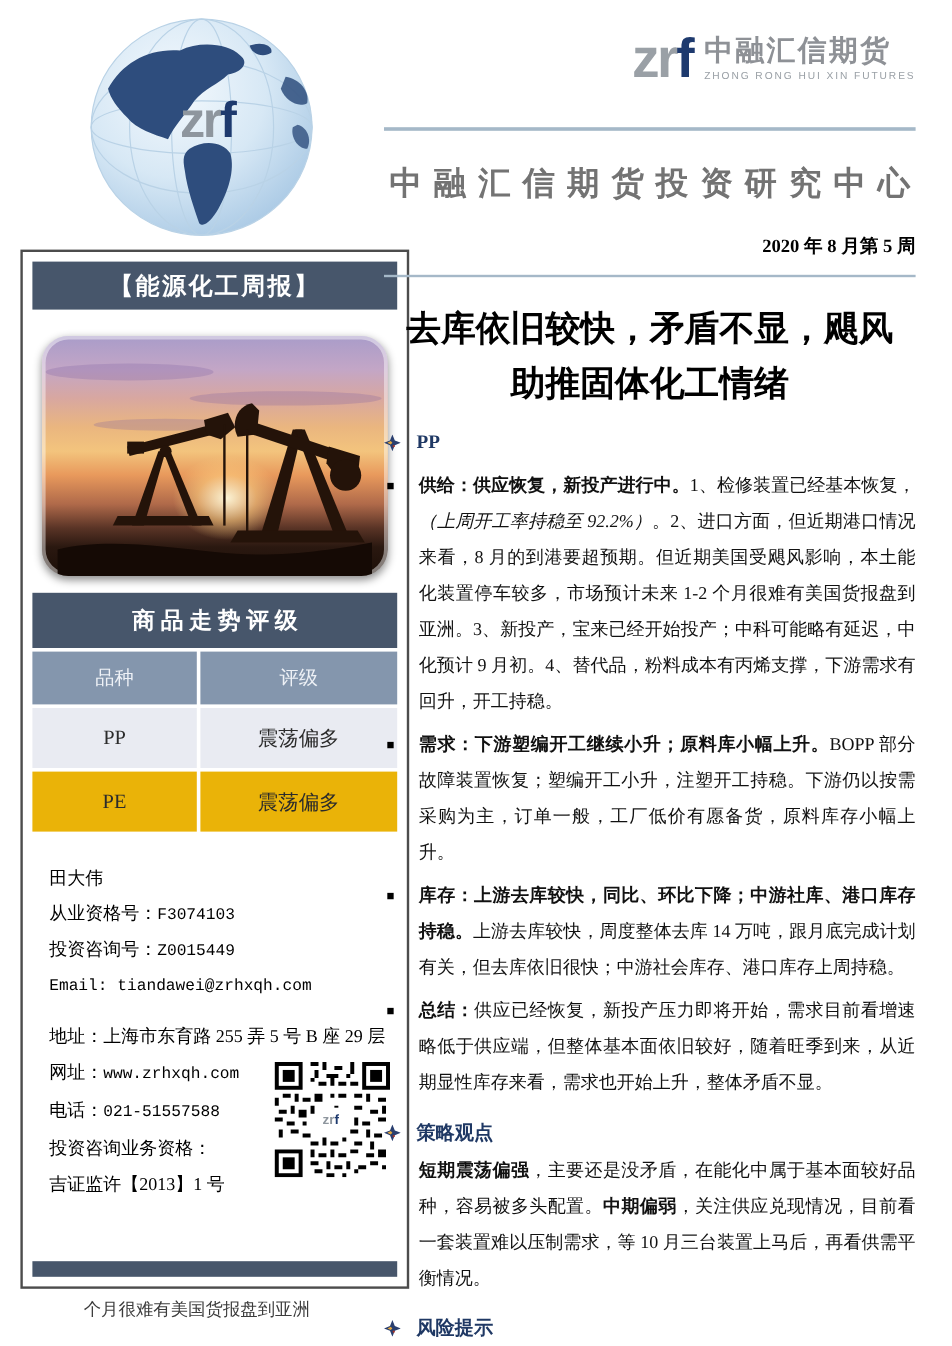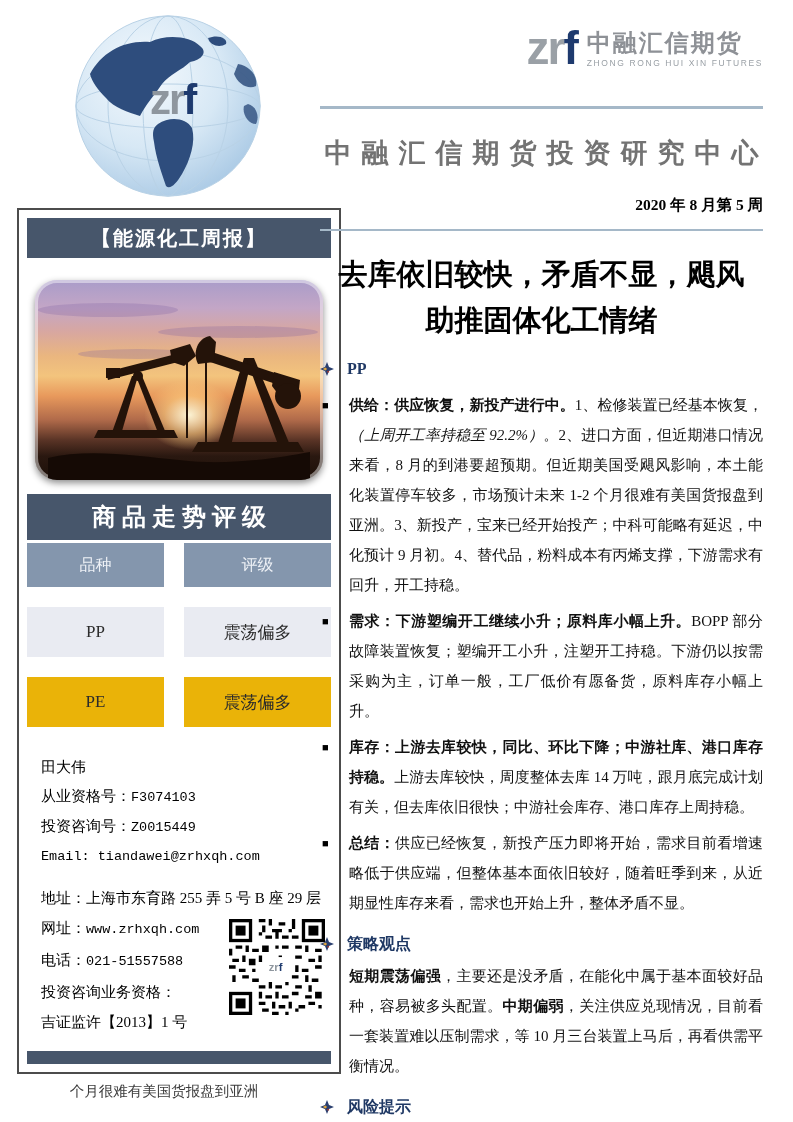--- a/index.html
+++ b/index.html
@@ -26,23 +26,23 @@
     box-shadow:0 3px 7px rgba(0,0,0,.45), inset 0 0 0 3px rgba(255,255,255,.45);
   }
   .oil-img .sun{
     position:absolute;left:38%;top:50%;width:90px;height:70px;border-radius:50%;
     background:radial-gradient(closest-side, rgba(255,250,220,.95), rgba(255,210,130,.55) 55%, rgba(255,190,110,0) 100%);
   }
   .oil-img svg{position:absolute;left:0;top:0;width:100%;height:100%;}
   .rating-tbl{margin:14px 8px 0;}
   .tbl-title{
     height:46px;background:#47566b;color:#fff;display:flex;align-items:center;justify-content:center;
-    font-size:24px;font-weight:bold;
-  }
-  .tbl-grid{display:grid;grid-template-columns:45% 1fr;gap:20px;margin-top:3px;text-align:right;}
+    font-size:19px;font-weight:bold;
+  }
+  .tbl-grid{display:grid;grid-template-columns:45% 1fr;gap:3px;margin-top:3px;text-align:right;}
   .tbl-grid .hcell{
     background:#8496ad;color:#eef1f6;height:44px;display:flex;align-items:center;justify-content:center;
     font-size:16px;
   }
   .tbl-grid .cell{
     height:50px;display:flex;align-items:center;justify-content:center;
     font-size:17px;color:#2b2b2b;
   }
   .tbl-grid .r1{background:#e9ebf2;}
   .tbl-grid .r2{background:#eab308;}

